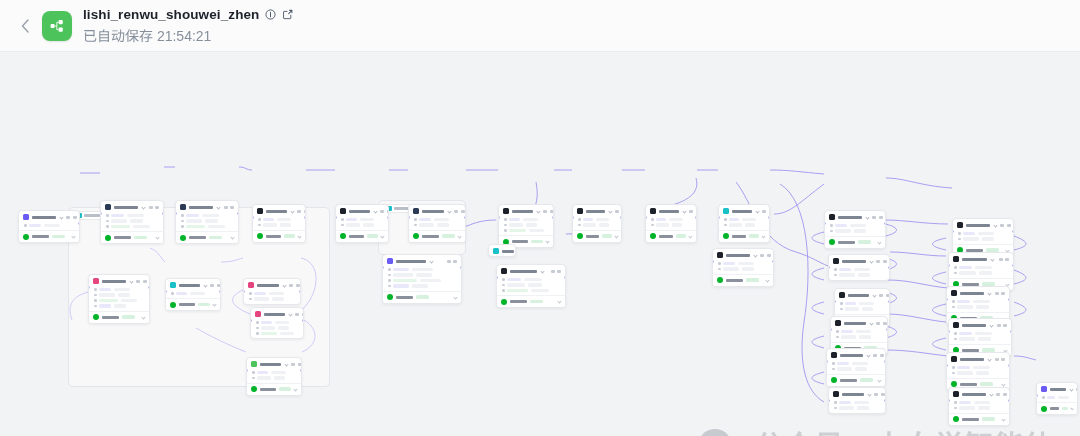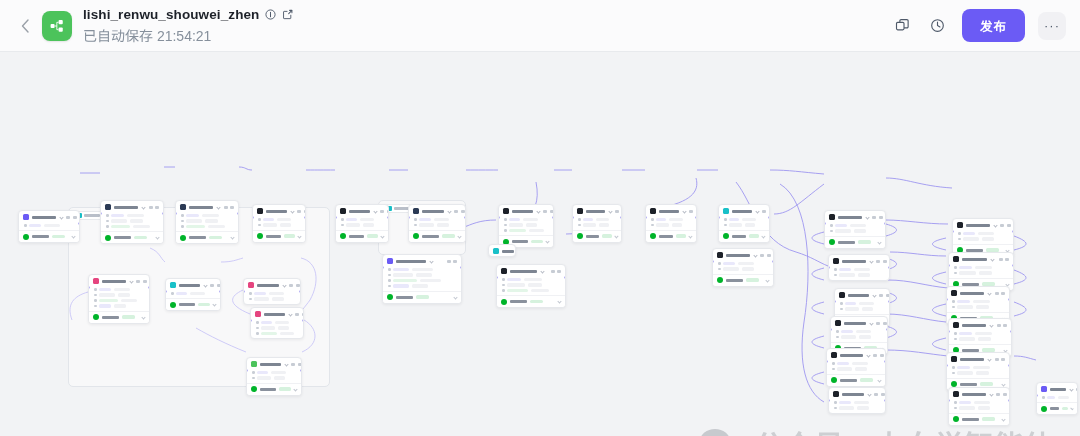--- a/index.html
+++ b/index.html
@@ -121,36 +121,20 @@
             <path d="M7.3 5.1L10.6 1.8" stroke="#4e5969" stroke-width="1.1" stroke-linecap="round"></path>
             <path d="M8.3 1.5h2.5v2.5" stroke="#4e5969" stroke-width="1.1" stroke-linecap="round" stroke-linejoin="round"></path>
           </svg>
         </span>
       </div>
       <div class="meta-row">
         <span class="autosave">已自动保存 21:54:21</span>
       </div>
     </div>
 
-    <div class="header-right">
-      <div class="hicon">
-        <svg viewBox="0 0 16 16" width="15" height="15" fill="none">
-          <rect x="1.6" y="4.6" width="8" height="8" rx="1.3" stroke="#4e5969" stroke-width="1.2"></rect>
-          <path d="M5.2 4.6V3a1.3 1.3 0 0 1 1.3-1.3h6.2A1.3 1.3 0 0 1 14 3v6.2a1.3 1.3 0 0 1-1.3 1.3H9.6" stroke="#4e5969" stroke-width="1.2"></path>
-        </svg>
-      </div>
-      <div class="hicon">
-        <svg viewBox="0 0 16 16" width="15" height="15" fill="none">
-          <circle cx="8" cy="8" r="6.2" stroke="#4e5969" stroke-width="1.2"></circle>
-          <path d="M8 4.4V8l2.6 1.6" stroke="#4e5969" stroke-width="1.2" stroke-linecap="round" stroke-linejoin="round"></path>
-        </svg>
-      </div>
-      <button class="publish-btn">发布</button>
-      <div class="more-btn">···</div>
-    </div>
   </div>
 
   <div class="canvas">
 
     <svg class="edges" viewBox="0 0 1080 384">
       <g stroke="#8e86ef" stroke-width="0.9" fill="none" opacity=".85">
         <path d="M80 121 L100 121"></path>
         <path d="M164 115 L175 115"></path>
         <path d="M239 115 C246 115 246 118 252 118"></path>
         <path d="M306 118 C320 118 322 118 335 118"></path>

